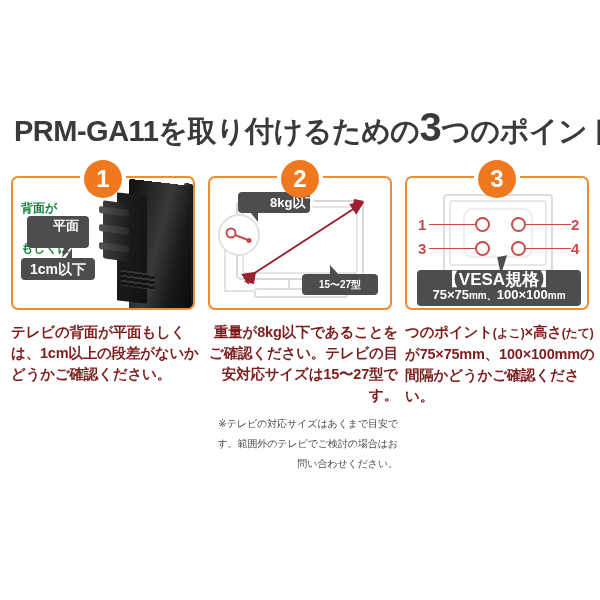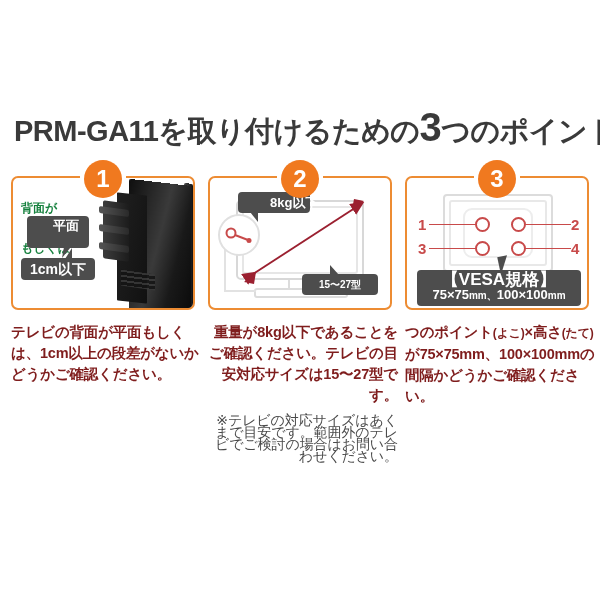--- a/index.html
+++ b/index.html
@@ -271,22 +271,22 @@
   .col.c3 { left: 405px; width: 192px; }
   .col p.main {
     font-size: 14.5px;
     line-height: 21px;
     color: #7f1d1d;
     font-weight: bold;
     letter-spacing: -0.2px;
   }
   .col p.note {
     margin-top: 8px;
-    font-size: 14px;
-    line-height: 12px;
+    font-size: 10px;
+    line-height: 20px;
     color: #4a4a4a;
     letter-spacing: -0.1px;
   }
   .rb { font-size: 12px; }
 </style>
 </head>
 <body>
 
 <div id="page">
 

